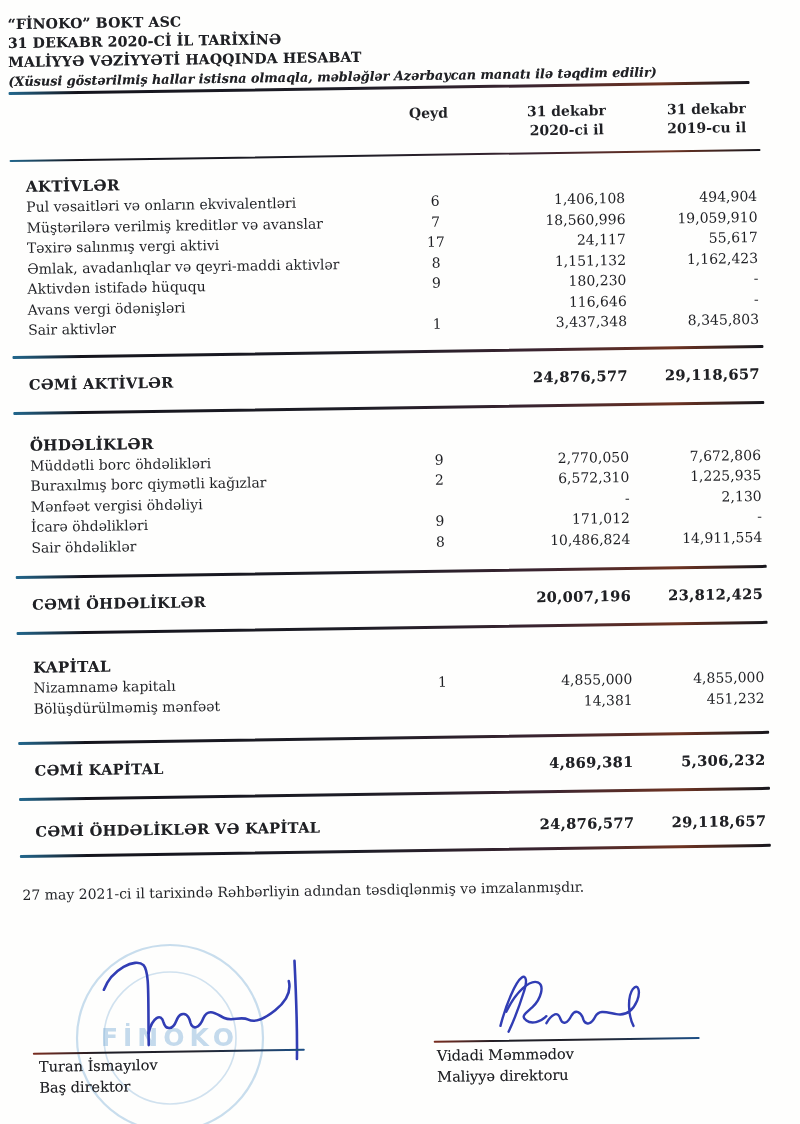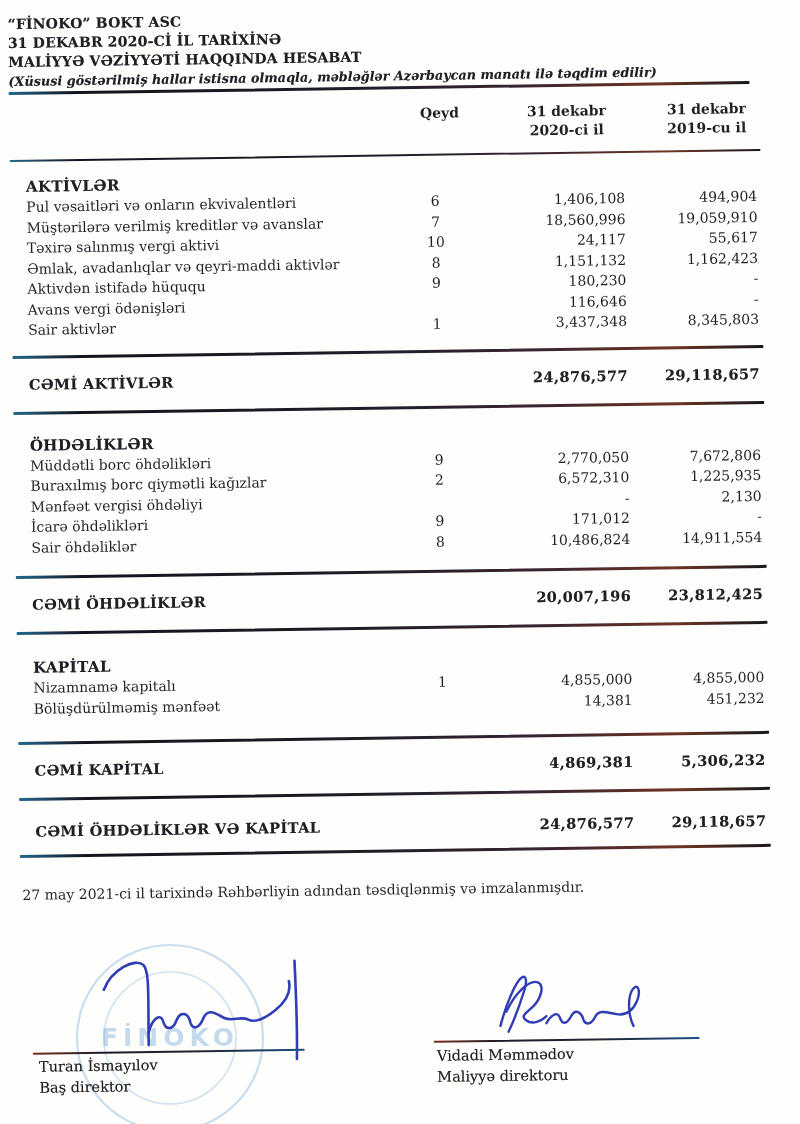--- a/index.html
+++ b/index.html
@@ -15,21 +15,21 @@
   }
   .hdr-line{font-weight:bold;font-size:14px;line-height:19px;letter-spacing:.2px;
     text-shadow:0 0 .6px rgba(35,35,40,.55);}
   .subtitle{font-style:italic;font-weight:600;font-size:12.8px;line-height:17px;margin-top:1px;
     text-shadow:0 0 .5px rgba(35,35,40,.45);}
   .rule{height:2px;border-radius:1px;
     background:linear-gradient(90deg,#23688e 0%,#14141c 9%,#1d1d26 45%,#3a2430 70%,#6e3322 88%,#17171d 100%);}
   .rule.heavy{height:3px;}
   .thead{display:grid;grid-template-columns:1fr 50px 165px 136px;margin:15px 0 0 16px;
     font-weight:bold;font-size:14px;line-height:19px;}
-  .thead .c-note{text-align:right;}
+  .thead .c-note{text-align:left;}
   .thead .c-v{text-align:right;}
   .hdr-block{display:inline-block;text-align:center;}
   .pad20{padding-right:18px;}
   .pad19{padding-right:14px;}
   .ttable{margin-left:16px;}
   .sec-head{font-weight:bold;font-size:15px;line-height:20px;letter-spacing:.4px;
     text-shadow:0 0 .6px rgba(35,35,40,.5);}
   .trow{display:grid;grid-template-columns:1fr 50px 165px 136px;
     font-size:14px;line-height:20.5px;align-items:baseline;}
   .trow .c-note{text-align:center;}
@@ -87,21 +87,21 @@
         <span class="c-v c-v2">494,904</span>
       </div>
       <div class="trow">
         <span class="c-label">Müştərilərə verilmiş kreditlər və avanslar</span>
         <span class="c-note">7</span>
         <span class="c-v">18,560,996</span>
         <span class="c-v c-v2">19,059,910</span>
       </div>
       <div class="trow">
         <span class="c-label">Təxirə salınmış vergi aktivi</span>
-        <span class="c-note">10</span>
+        <span class="c-note">17</span>
         <span class="c-v">24,117</span>
         <span class="c-v c-v2">55,617</span>
       </div>
       <div class="trow">
         <span class="c-label">Əmlak, avadanlıqlar və qeyri-maddi  aktivlər</span>
         <span class="c-note">8</span>
         <span class="c-v">1,151,132</span>
         <span class="c-v c-v2">1,162,423</span>
       </div>
       <div class="trow">

